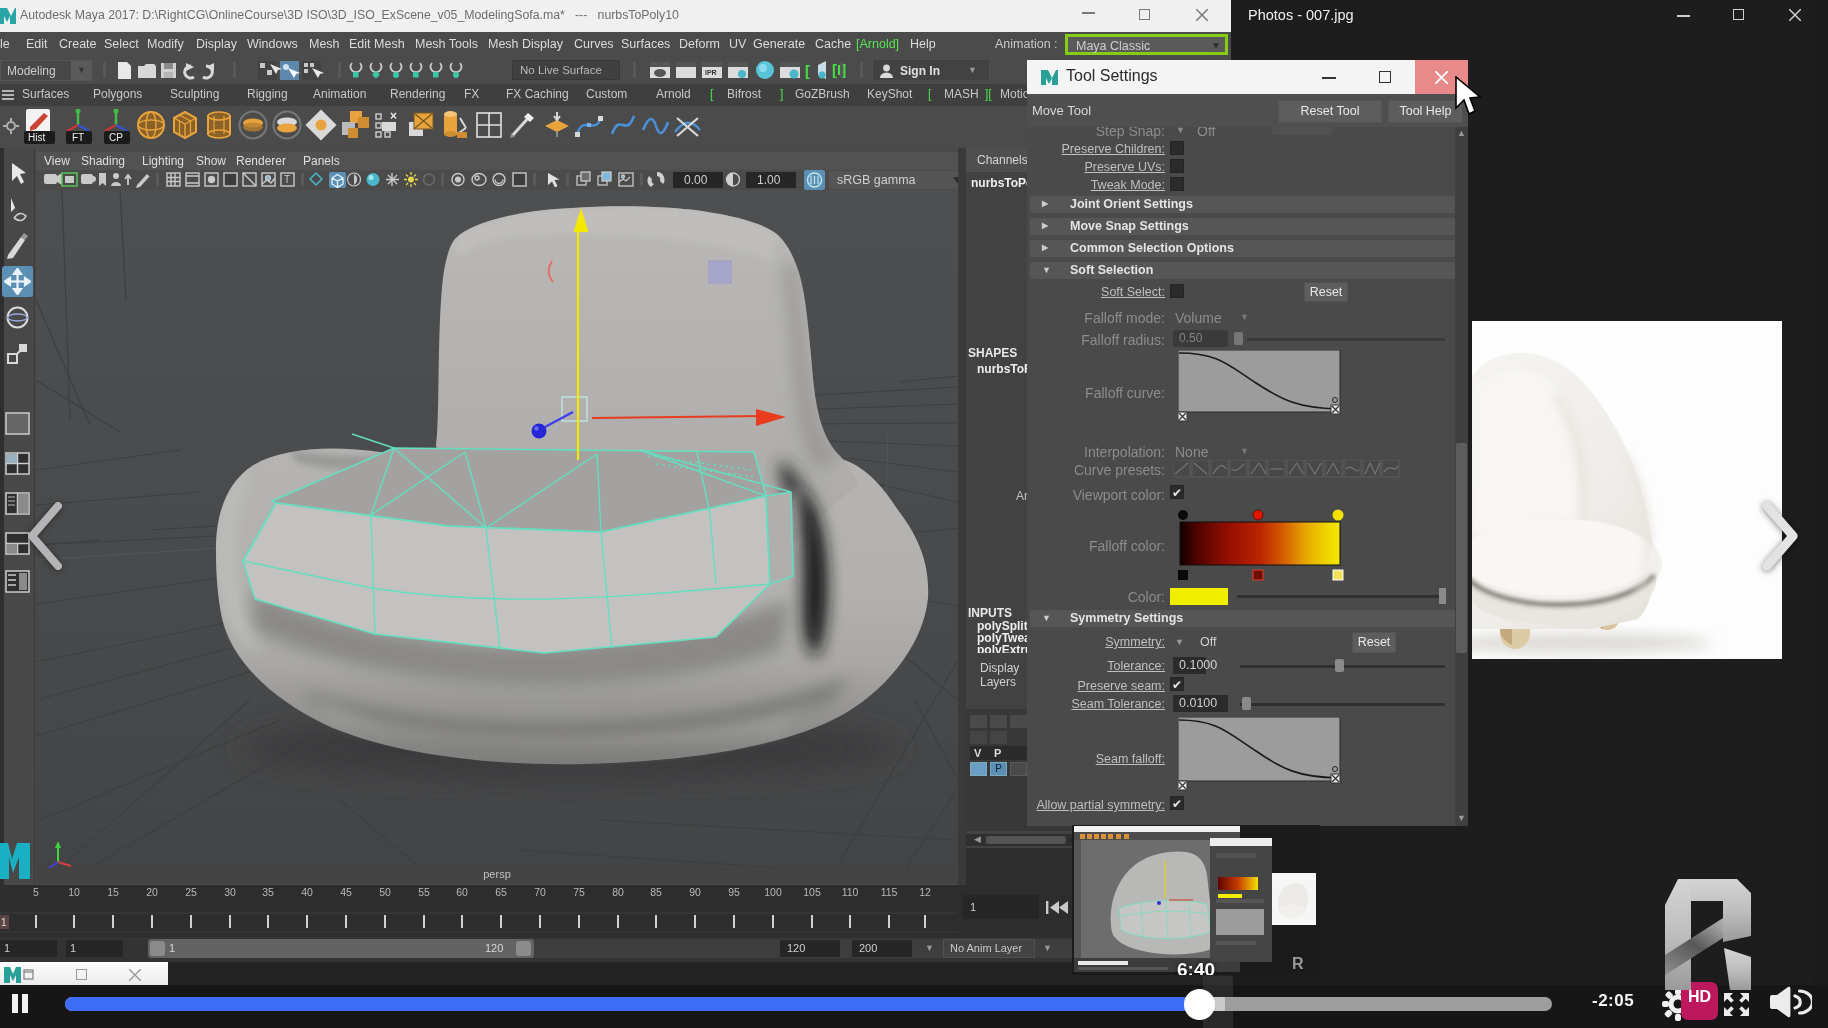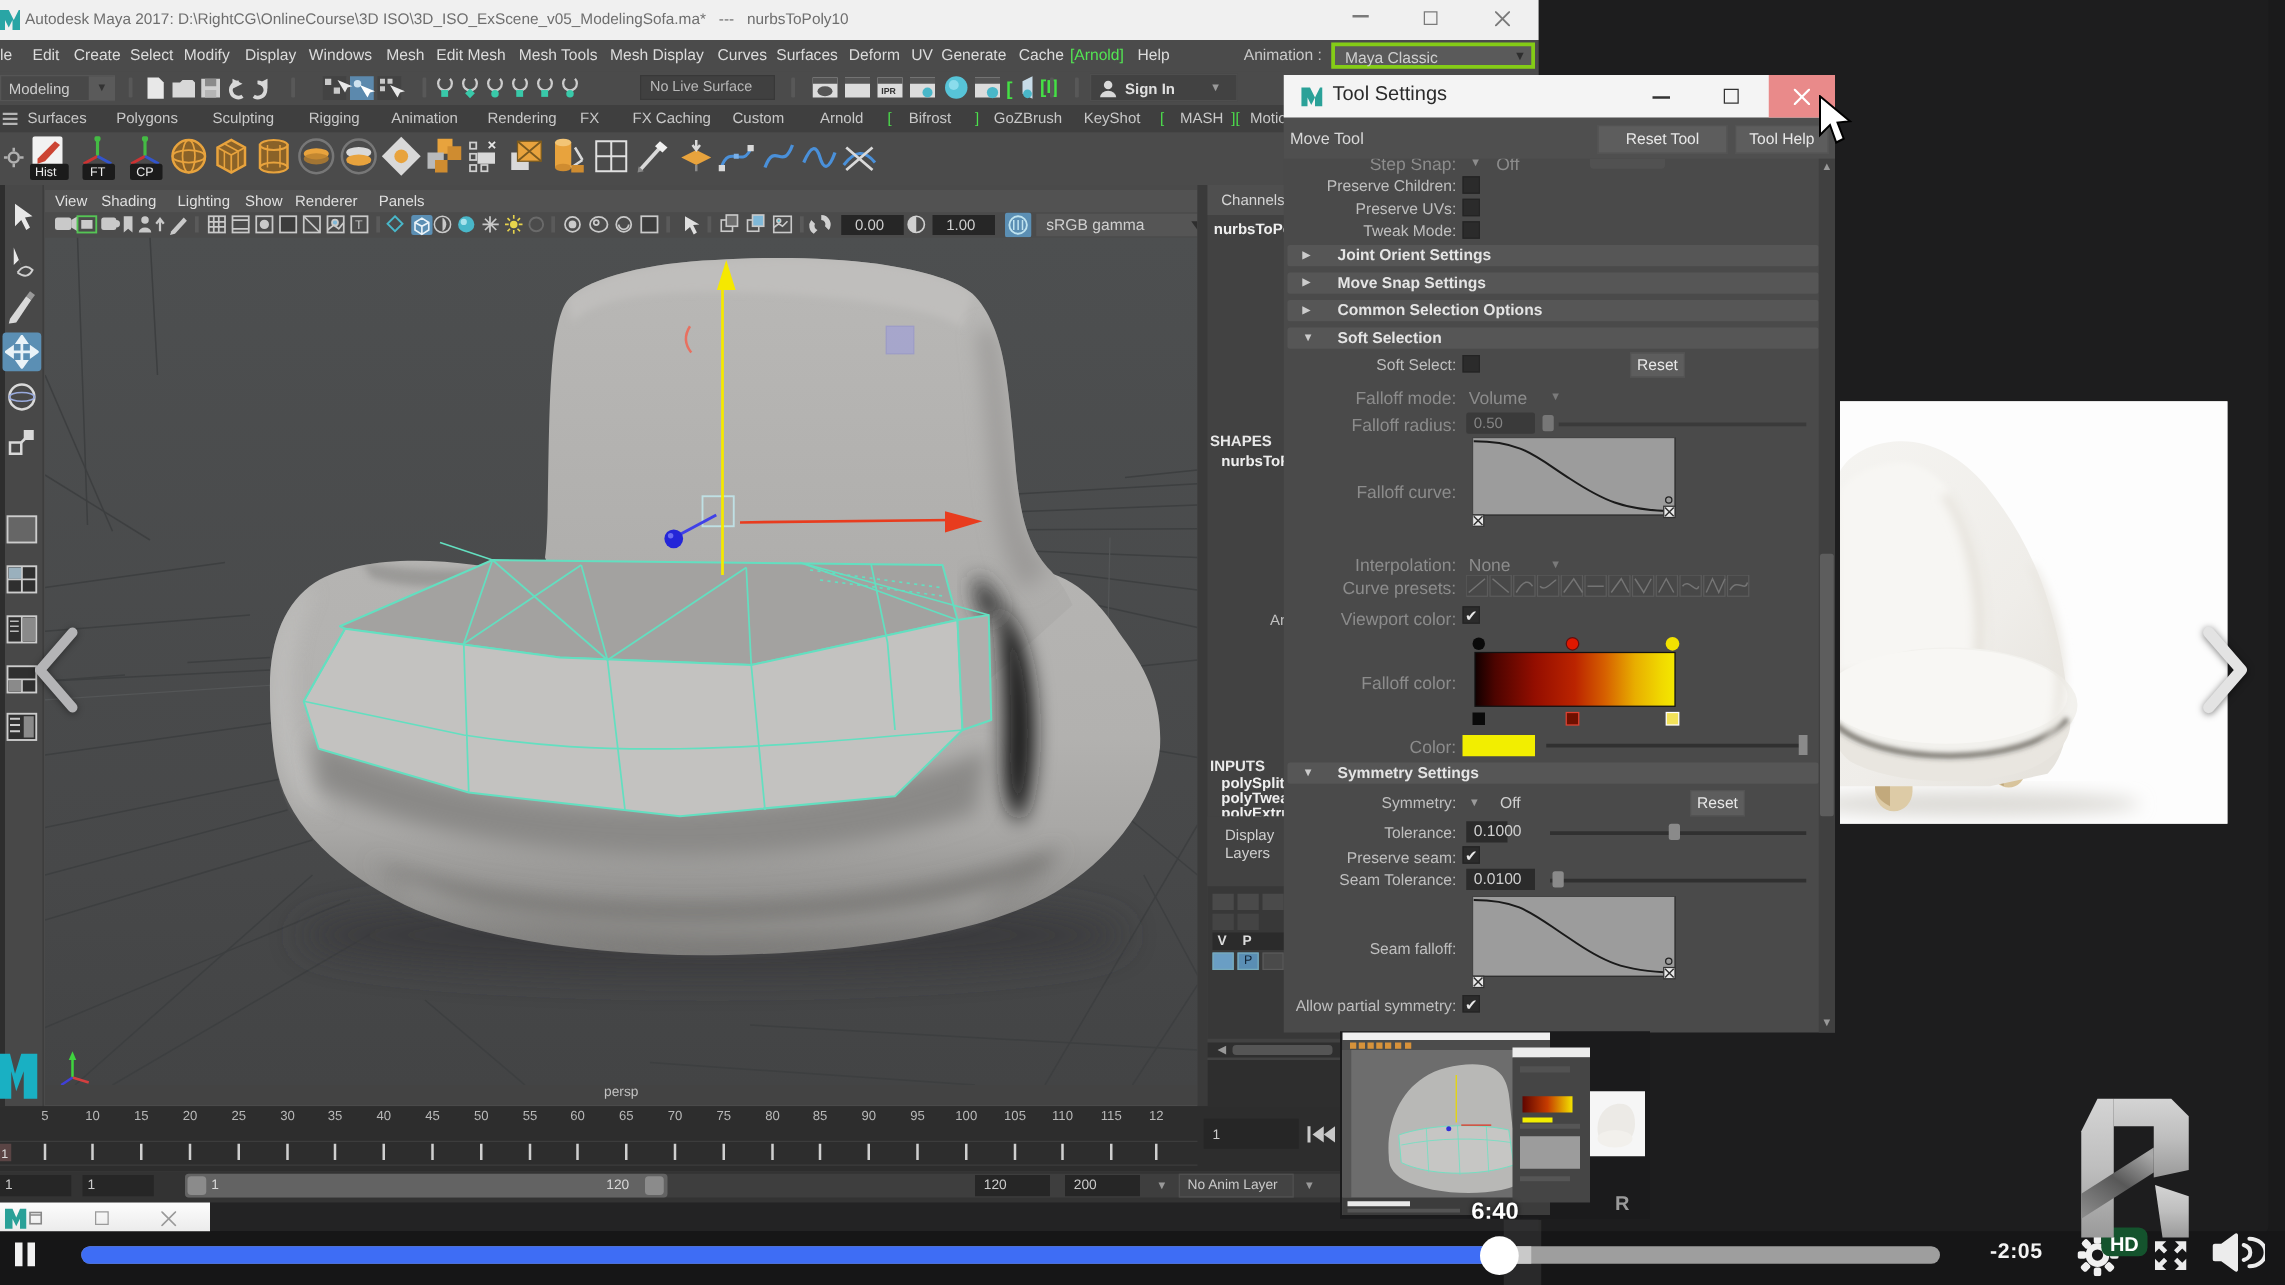--- a/index.html
+++ b/index.html
@@ -34,21 +34,21 @@
 
 #photos { left:1231px; top:0; width:584px; height:988px; background:#1d1d1e; border-radius:0 0 8px 0; }
 #ptitle { position:absolute; left:0; top:0; width:584px; height:32px; color:#f0f0f0; font-size:14.5px; }
 #photo { position:absolute; left:241px; top:321px; width:310px; height:338px; background:#fdfdfd; }
 
 
 #ts { left:1027px; top:60px; width:441px; height:766px; background:#4a4a4a; }
 #tstitle { position:absolute; left:0; top:0; width:441px; height:34px; background:#f4f4f4; color:#2a2a2a; font-size:16px; }
 #tshead { position:absolute; left:0; top:34px; width:441px; height:33px; background:#4f4f4f; color:#d8d8d8; font-size:13px; }
 .tsbtn { position:absolute; background:#5d5d5d; color:#e8e8e8; font-size:12.5px; text-align:center; border:1px solid #535353; }
-.lbl { position:absolute; color:#bfbfbf; font-size:12.5px; text-align:right; }
+.lbl { position:absolute; color:#bfbfbf; font-size:12.5px; text-align:right;text-decoration:underline; }
 .dlbl { position:absolute; color:#8c8c8c; font-size:14px; text-align:right; }
 .hdr { position:absolute; left:3px; width:425px; height:17px; background:#565656; color:#e4e4e4; font-weight:bold; font-size:12.5px; border-radius:2px; }
 .cb { position:absolute; width:14px; height:14px; background:#2b2b2b; border:1px solid #242424; }
 .hdr .arr { position:absolute; left:12px; top:3px; color:#ccc; font-size:8px; }
 .hdr .ht { position:absolute; left:40px; top:1px; }
 .field { position:absolute; background:#2b2b2b; color:#cfcfcf; font-size:12.5px; }
 .groove { position:absolute; height:3px; background:#303030; }
 .gthumb { position:absolute; width:9px; height:13px; background:#8a8a8a; border-radius:2px; }
 
 
@@ -797,20 +797,28 @@
     <div style="position:absolute;left:368px;top:2px;width:15px;height:15px;background:#8b8b8b;border-radius:3px"></div>
   </div>
   <div style="position:absolute;left:780px;top:3px;width:60px;height:17px;background:#262626;color:#ccc;font-size:11px;padding:2px 0 0 7px">120</div>
   <div style="position:absolute;left:852px;top:3px;width:60px;height:17px;background:#262626;color:#ccc;font-size:11px;padding:2px 0 0 7px">200</div>
   <span style="position:absolute;left:925px;top:6px;color:#999;font-size:9px">▼</span>
   <div style="position:absolute;left:943px;top:2px;width:92px;height:19px;background:#434343;border:1px solid #505050;color:#c9c9c9;font-size:11px;padding:2px 0 0 6px">No Anim Layer</div>
   <span style="position:absolute;left:1043px;top:6px;color:#999;font-size:9px">▼</span>
 </div>
 
 <div class="abs" id="photos">
+  <div id="ptitle">
+        <span style="position:absolute;left:17px;top:7px">Photos - 007.jpg</span>
+    <span style="position:absolute;left:446px;top:15px;width:13px;height:1.5px;background:#cfcfcf"></span>
+    <span style="position:absolute;left:502px;top:9px;width:11px;height:11px;border:1.5px solid #cfcfcf"></span>
+    <svg style="position:absolute;left:558px;top:9px" width="12" height="12">
+          <path d="M0,0 L12,12 M12,0 L0,12" stroke="#cfcfcf" stroke-width="1.5"></path>
+        </svg>
+  </div>
   <div id="photo">
     <svg width="310" height="338" viewBox="0 0 310 338">
       <defs>
         <linearGradient id="shellg" x1="0" y1="0" x2="0.8" y2="1">
               <stop offset="0" stop-color="#f5f4f1"></stop>
               <stop offset="0.65" stop-color="#efede9"></stop>
               <stop offset="1" stop-color="#e6e3dd"></stop>
             </linearGradient>
         <filter id="pb2" x="-40%" y="-40%" width="180%" height="180%">
               <feGaussianBlur stdDeviation="2"></feGaussianBlur>
@@ -1057,21 +1065,21 @@
         </g>
     <g transform="rotate(45 16 16)">
           <rect x="13" y="0" width="6" height="7" rx="2"></rect>
           <rect x="13" y="26" width="6" height="7" rx="2"></rect>
           <rect x="0" y="13" width="7" height="6" rx="2"></rect>
           <rect x="26" y="13" width="7" height="6" rx="2"></rect>
         </g>
   </g>
   <circle cx="16" cy="16" r="4.5" fill="#161617"></circle>
 </svg>
-<div class="abs" style="left:1681px;top:982px;width:37px;height:23px;background:#14532d;border-radius:7px;color:#fff;font-size:16px;font-weight:bold;text-align:center;line-height:30px">HD</div>
+<div class="abs" style="left:1681px;top:982px;width:37px;height:38px;background:#be185d;border-radius:7px;color:#fff;font-size:16px;font-weight:bold;text-align:center;line-height:30px">HD</div>
 
 <svg class="abs" style="left:1723px;top:992px" width="27" height="25" viewBox="0 0 27 25">
   <g fill="#ececec">
     <path d="M1,1 h9 l-3.2,3.2 4,4 -2.6,2.6 -4,-4 L1,10 Z"></path>
     <path d="M26,1 h-9 l3.2,3.2 -4,4 2.6,2.6 4,-4 L26,10 Z"></path>
     <path d="M1,24 h9 l-3.2,-3.2 4,-4 -2.6,-2.6 -4,4 L1,15 Z"></path>
     <path d="M26,24 h-9 l3.2,-3.2 -4,-4 2.6,-2.6 4,4 L26,15 Z"></path>
   </g>
 </svg>
 

